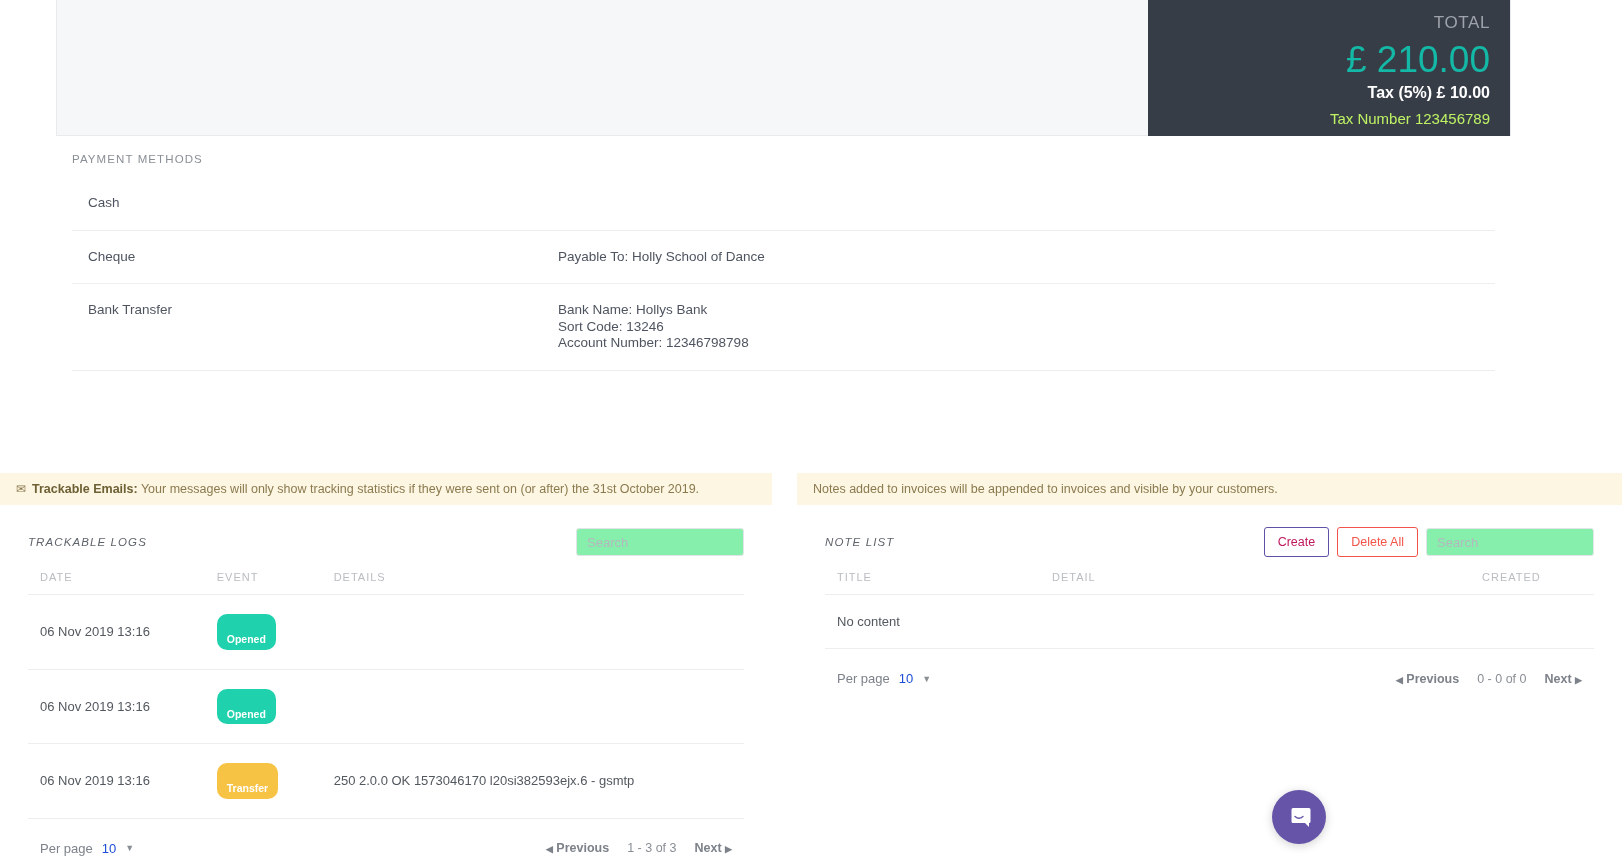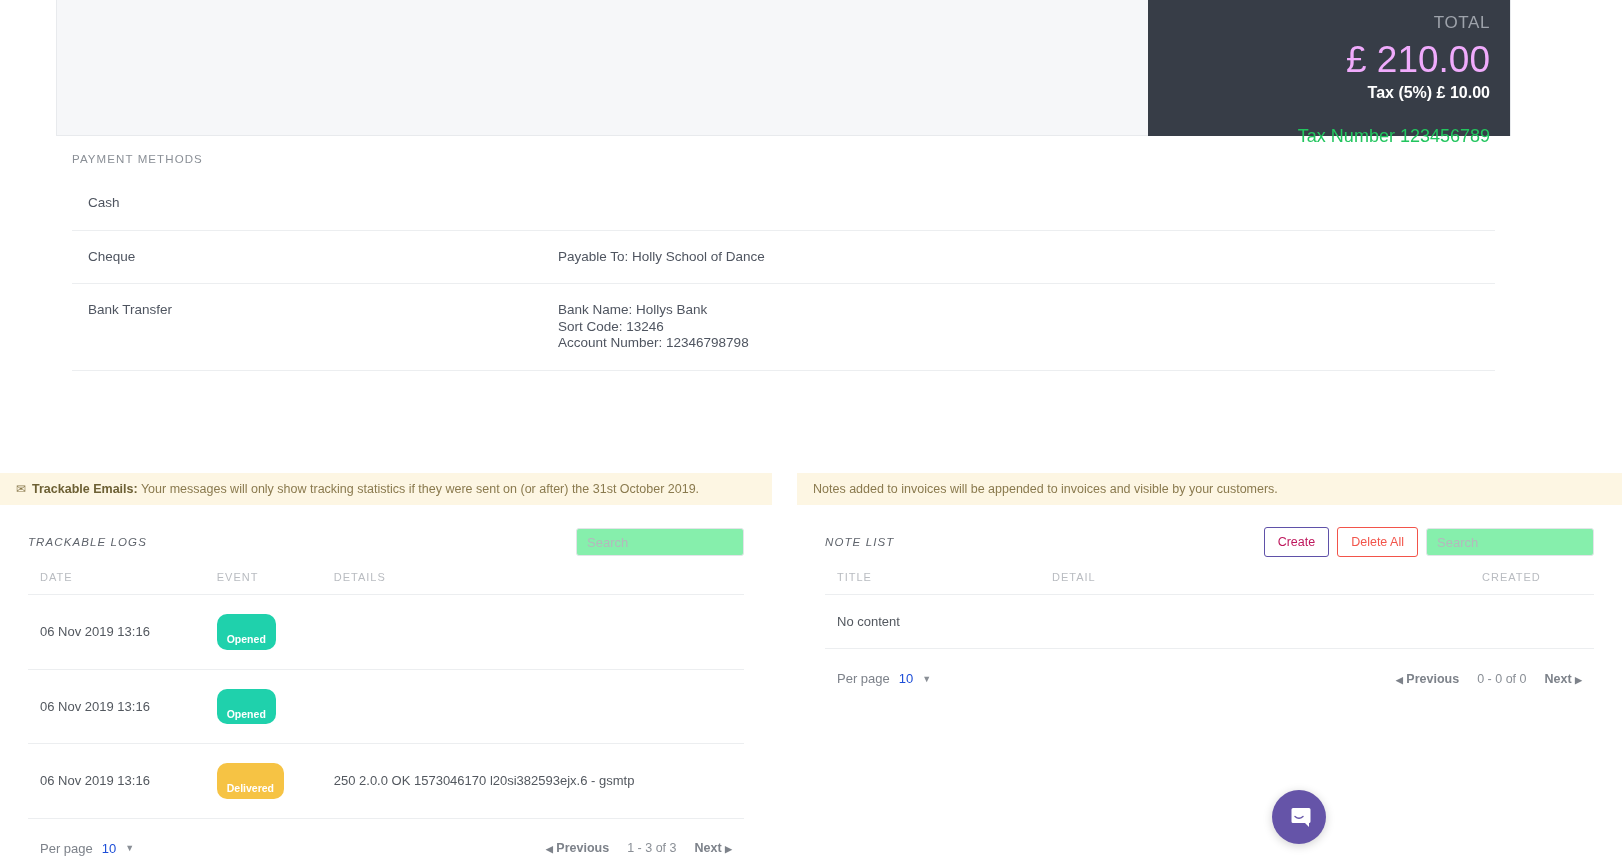--- a/index.html
+++ b/index.html
@@ -39,32 +39,32 @@
     color: #9ea3ab;
     letter-spacing: 0.6px;
     font-weight: 400;
     margin-top: 5px;
   }
   .total-amount {
     font-size: 37px;
     font-weight: 300;
     line-height: 46px;
     margin-top: 4px;
-    color: #f0abfc;
+    color: #14b8a6;
   }
   .total-tax {
     font-size: 16px;
     font-weight: 600;
     color: #ffffff;
     margin-top: 1px;
   }
   .total-taxnum {
-    font-size: 18px;
-    color: #22c55e;
-    margin-top: 24px;
+    font-size: 15px;
+    color: #bef264;
+    margin-top: 8px;
   }
 
   
   .payment-section {
     position: absolute;
     left: 56px; top: 136px;
     width: 1455px;
   }
   .pm-heading {
     font-size: 11.5px;
@@ -285,21 +285,21 @@
           <td><span class="badge badge-opened">Opened</span></td>
           <td></td>
         </tr>
         <tr>
           <td>06 Nov 2019 13:16</td>
           <td><span class="badge badge-opened">Opened</span></td>
           <td></td>
         </tr>
         <tr>
           <td>06 Nov 2019 13:16</td>
-          <td><span class="badge badge-delivered">Delivered</span></td>
+          <td><span class="badge badge-delivered">Transfer</span></td>
           <td>250 2.0.0 OK 1573046170 l20si382593ejx.6 - gsmtp</td>
         </tr>
       </tbody>
     </table>
 
     <div class="pager">
       <div class="pager-left">
         <span class="pp-label">Per page</span>
         <span class="pp-value">10</span>
         <span class="caret">▼</span>

